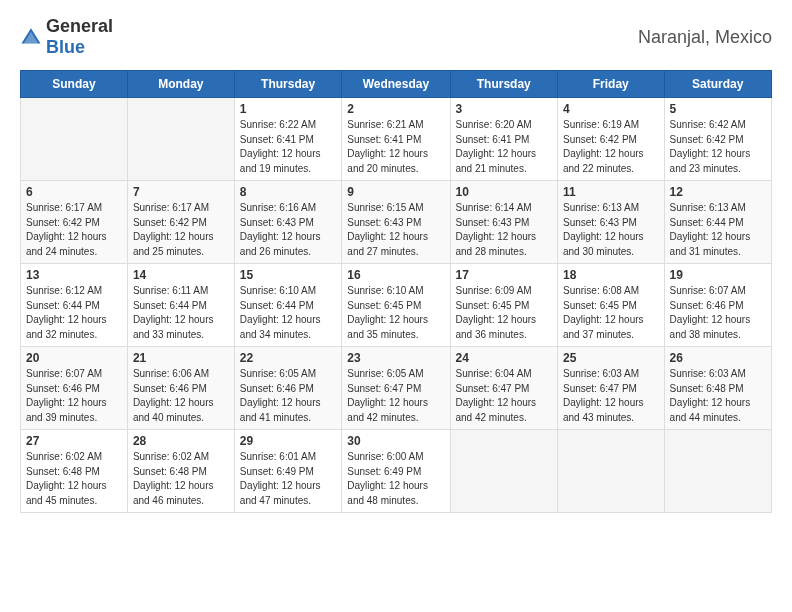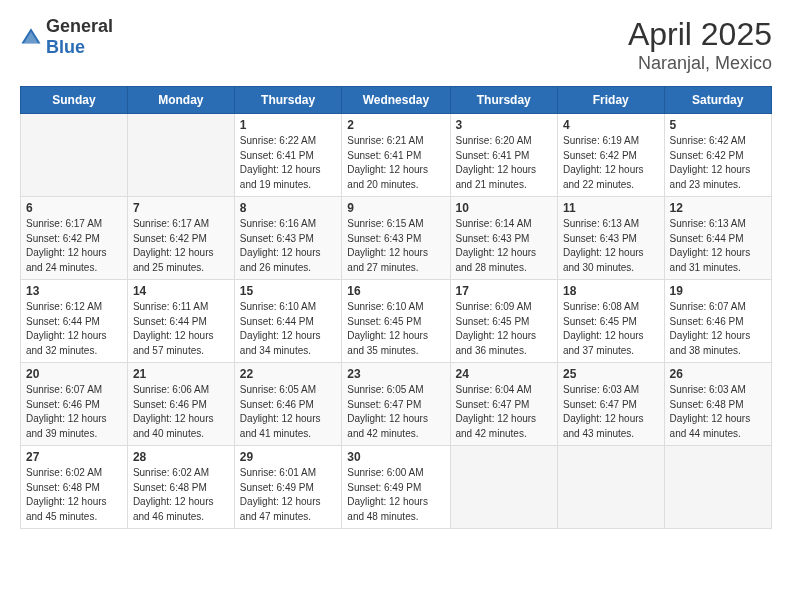--- a/index.html
+++ b/index.html
@@ -6,21 +6,21 @@
     body {
       font-family: Arial, sans-serif;
       background: #fff;
       width: 792px;
       min-height: 612px;
       padding: 16px 20px;
     }
     .header {
       display: flex;
       justify-content: space-between;
-      align-items: flex-start;
+      align-items: center;
       margin-bottom: 12px;
     }
     .logo {
       display: flex;
       align-items: center;
       gap: 4px;
     }
     .logo-icon {
       width: 22px;
       height: 22px;
@@ -88,21 +88,20 @@
     <svg class="logo-icon" viewBox="0 0 30 30">
       <polygon points="15,3 28,24 2,24" fill="#2a6db5"></polygon>
       <polygon points="15,8 25,24 5,24" fill="#fff" opacity="0.3"></polygon>
     </svg>
     <div>
       <span style="font-size:18px;font-weight:bold;color:#333;">General</span><br>
       <span style="font-size:18px;font-weight:bold;color:#2a6db5;">Blue</span>
     </div>
   </div>
   <div class="title-block">
-    <div class="month-year">April 2025</div>
     <div class="location">Naranjal, Mexico</div>
   </div>
 </div>
 
 <table class="calendar">
   <thead>
     <tr>
     <th>Sunday</th>
         <th>Monday</th>
         <th>Thursday</th>
@@ -195,21 +194,21 @@
         <td>
           <span class="day-num">13</span>
           <div class="sun-line">Sunrise: 6:12 AM</div>
           <div class="sun-line">Sunset: 6:44 PM</div>
           <div class="sun-line">Daylight: 12 hours and 32 minutes.</div>
         </td>
         <td>
           <span class="day-num">14</span>
           <div class="sun-line">Sunrise: 6:11 AM</div>
           <div class="sun-line">Sunset: 6:44 PM</div>
-          <div class="sun-line">Daylight: 12 hours and 57 minutes.</div>
+          <div class="sun-line">Daylight: 12 hours and 33 minutes.</div>
         </td>
         <td>
           <span class="day-num">15</span>
           <div class="sun-line">Sunrise: 6:10 AM</div>
           <div class="sun-line">Sunset: 6:44 PM</div>
           <div class="sun-line">Daylight: 12 hours and 34 minutes.</div>
         </td>
         <td>
           <span class="day-num">16</span>
           <div class="sun-line">Sunrise: 6:10 AM</div>

